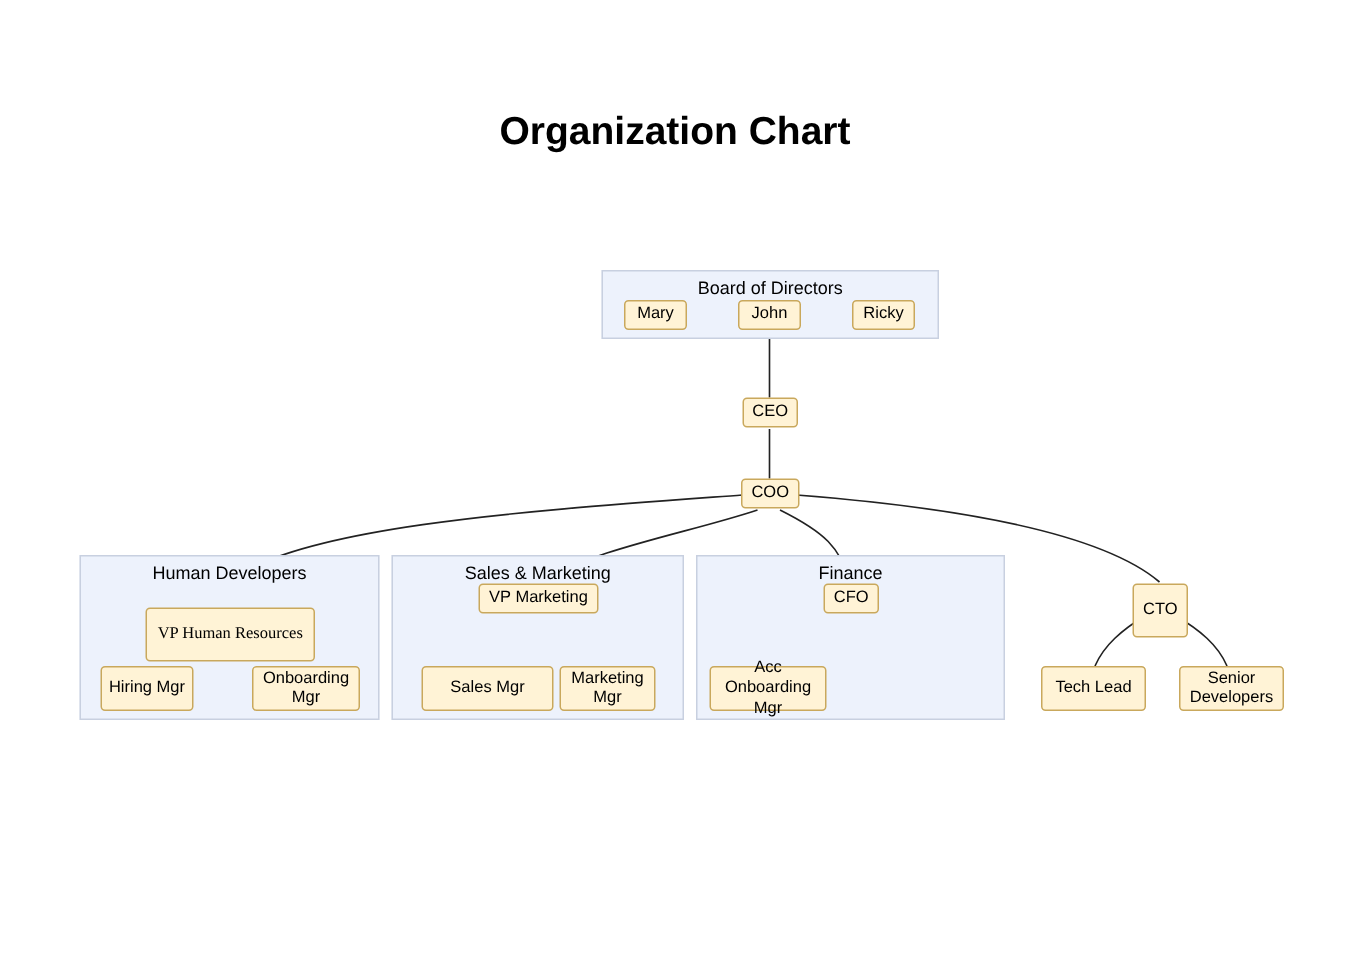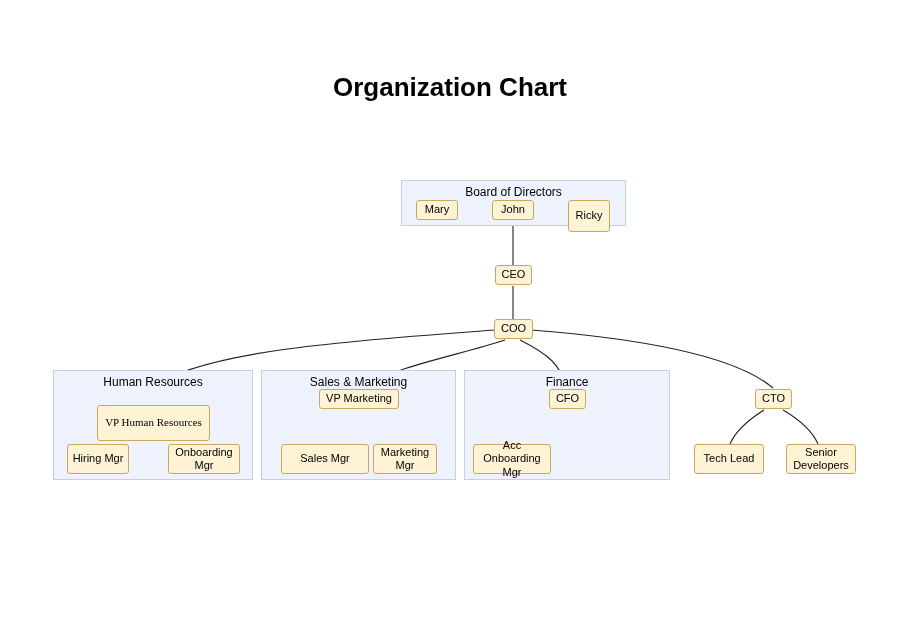--- a/index.html
+++ b/index.html
@@ -43,43 +43,43 @@
 
   <path d="M764 410 C748 420, 736 430, 730 444"></path>
   <path d="M783 410 C800 420, 812 430, 818 444"></path>
 </svg>
 
 <div class="group" style="left:401px;top:180px;width:225px;height:46px;">
   <div class="group-title">Board of Directors</div>
 </div>
 <div class="node" style="left:416px;top:200px;width:42px;height:20px;">Mary</div>
 <div class="node" style="left:492px;top:200px;width:42px;height:20px;">John</div>
-<div class="node" style="left:568px;top:200px;width:42px;height:32px;">Ricky</div>
+<div class="node" style="left:568px;top:200px;width:42px;height:20px;">Ricky</div>
 
 <div class="node" style="left:495px;top:265px;width:37px;height:20px;">CEO</div>
 <div class="node" style="left:494px;top:319px;width:39px;height:20px;">COO</div>
 
 <div class="group" style="left:53px;top:370px;width:200px;height:110px;">
-  <div class="group-title">Human Resources</div>
+  <div class="group-title">Human Developers</div>
 </div>
 <div class="node" style="left:97px;top:405px;width:113px;height:36px;font-family:Liberation Serif, serif;">VP Human Resources</div>
 <div class="node" style="left:67px;top:444px;width:62px;height:30px;text-align:right;">Hiring Mgr</div>
 <div class="node" style="left:168px;top:444px;width:72px;height:30px;">Onboarding Mgr</div>
 
 <div class="group" style="left:261px;top:370px;width:195px;height:110px;">
   <div class="group-title">Sales &amp; Marketing</div>
 </div>
 <div class="node" style="left:319px;top:389px;width:80px;height:20px;">VP Marketing</div>
 <div class="node" style="left:281px;top:444px;width:88px;height:30px;">Sales Mgr</div>
 <div class="node" style="left:373px;top:444px;width:64px;height:30px;">Marketing Mgr</div>
 
 <div class="group" style="left:464px;top:370px;width:206px;height:110px;">
   <div class="group-title">Finance</div>
 </div>
 <div class="node" style="left:549px;top:389px;width:37px;height:20px;">CFO</div>
 <div class="node" style="left:473px;top:444px;width:78px;height:30px;">Acc Onboarding Mgr</div>
 
-<div class="node" style="left:755px;top:389px;width:37px;height:20px;">CTO</div>
+<div class="node" style="left:755px;top:389px;width:37px;height:36px;">CTO</div>
 <div class="node" style="left:694px;top:444px;width:70px;height:30px;">Tech Lead</div>
 <div class="node" style="left:786px;top:444px;width:70px;height:30px;">Senior Developers</div>
 
 
 </div>
 
 </body></html>

